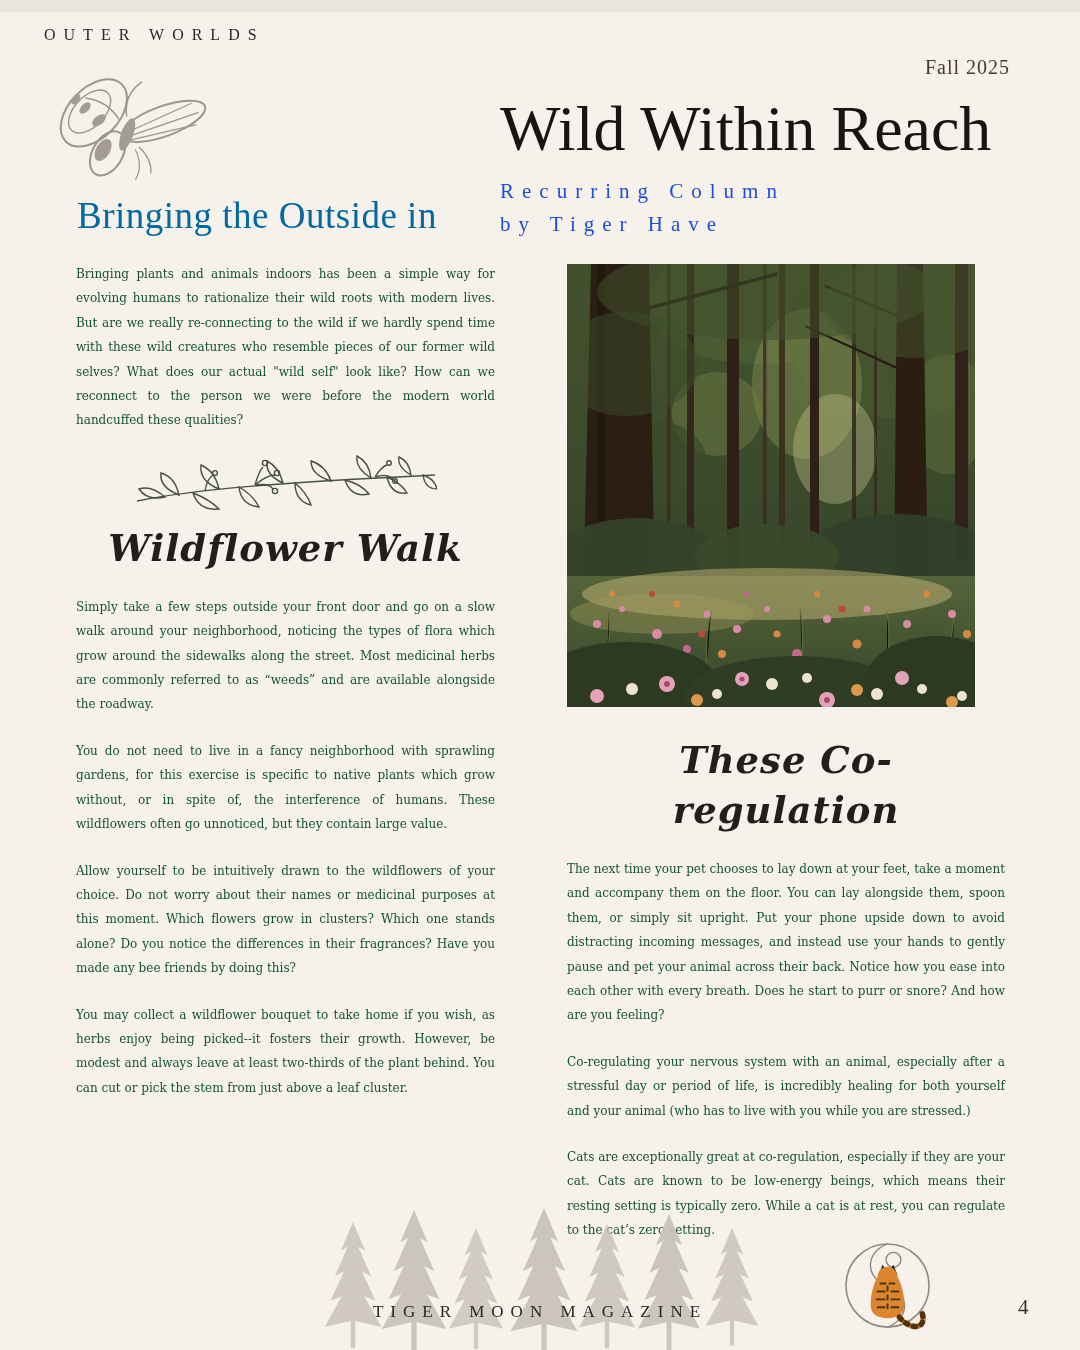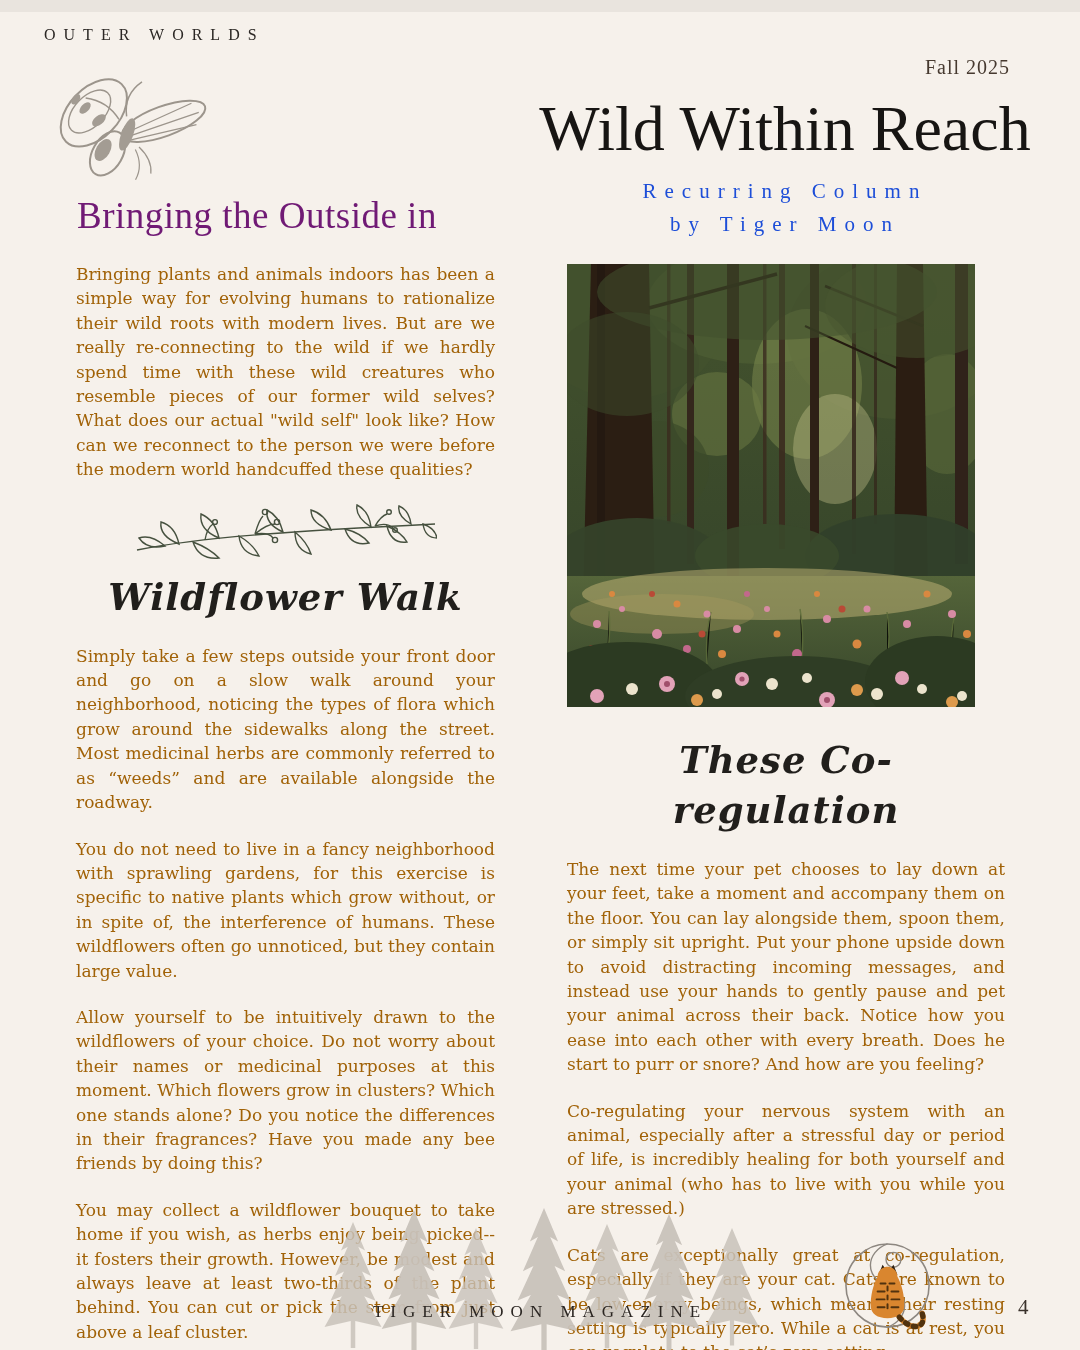--- a/index.html
+++ b/index.html
@@ -6,34 +6,34 @@
   .page{position:relative;width:1080px;height:1348px;background:#f6f1eb;
         font-family:"DejaVu Serif",serif;color:#3d3b38;overflow:hidden;margin:12px auto;}
 
   .masthead{position:absolute;left:44px;top:14px;font-family:"Liberation Serif",serif;
             font-size:16px;letter-spacing:8px;color:#2b2724;}
   .issue{position:absolute;right:70px;top:44px;font-family:"Liberation Serif",serif;
          font-size:20px;letter-spacing:1px;color:#46392f;}
 
   .butterfly{position:absolute;left:44px;top:38px;width:172px;height:152px;}
 
-  .title-block{position:absolute;left:500px;top:84px;width:570px;text-align:center;}
+  .title-block{position:absolute;left:500px;top:84px;width:570px;text-align:left;}
   .title{margin:0;font-family:"Liberation Serif",serif;font-weight:500;font-size:64px;
          line-height:1.04;color:#171513;white-space:nowrap;}
   .subtitle{margin-top:12px;font-family:"Liberation Serif",serif;font-size:21px;
             letter-spacing:8px;line-height:33px;color:#1d4ed8;}
 
   .article-heading{position:absolute;left:77px;top:182px;margin:0;
                    font-family:"Liberation Serif",serif;font-weight:500;font-size:37px;
-                   letter-spacing:.5px;color:#701a75;}
+                   letter-spacing:.5px;color:#0369a1;}
 
   .left-col{position:absolute;left:76px;top:250px;width:419px;}
   .right-col{position:absolute;left:567px;top:252px;width:438px;}
 
-  p.body{font-size:17px;line-height:24.4px;text-align:justify;margin:0 0 22px;color:#a16207;}
+  p.body{font-size:12px;line-height:24.4px;text-align:justify;margin:0 0 22px;color:#14532d;}
 
   .divider{display:block;margin:2px auto 6px;width:302px;height:62px;}
 
   .script-heading{font-family:"DejaVu Serif",serif;font-style:italic;font-weight:700;
                   font-size:37px;line-height:50px;text-align:center;color:#211f1c;
                   letter-spacing:1px;margin:0 0 22px;}
 
   .photo{display:block;width:408px;height:443px;margin:0 0 28px;}
 
   .trees{position:absolute;left:318px;top:1196px;width:454px;height:152px;}
@@ -67,21 +67,21 @@
       <path d="M76,68 C70,54 60,46 46,42" stroke-width="1.5"></path>
       <path d="M84,66 C84,50 92,40 104,34" stroke-width="1.5"></path>
       <path d="M88,100 C92,112 90,122 84,130 M92,98 C100,108 102,118 100,126" stroke-width="1.2"></path>
     </g>
   </svg>
 
   <div class="title-block">
     <h1 class="title">Wild Within Reach</h1>
     <div class="subtitle">
       <div>Recurring Column</div>
-      <div>by Tiger Moon</div>
+      <div>by Tiger Have</div>
     </div>
   </div>
 
   <h2 class="article-heading">Bringing the Outside in</h2>
 
   <div class="left-col">
     <p class="body">Bringing plants and animals indoors has been a simple way for evolving humans to rationalize their wild roots with modern lives. But are we really re-connecting to the wild if we hardly spend time with these wild creatures who resemble pieces of our former wild selves? What does our actual "wild self" look like? How can we reconnect to the person we were before the modern world handcuffed these qualities?</p>
 
     <svg class="divider" viewBox="0 0 302 62">
       <g stroke="#46513f" fill="none" stroke-width="1.4">

